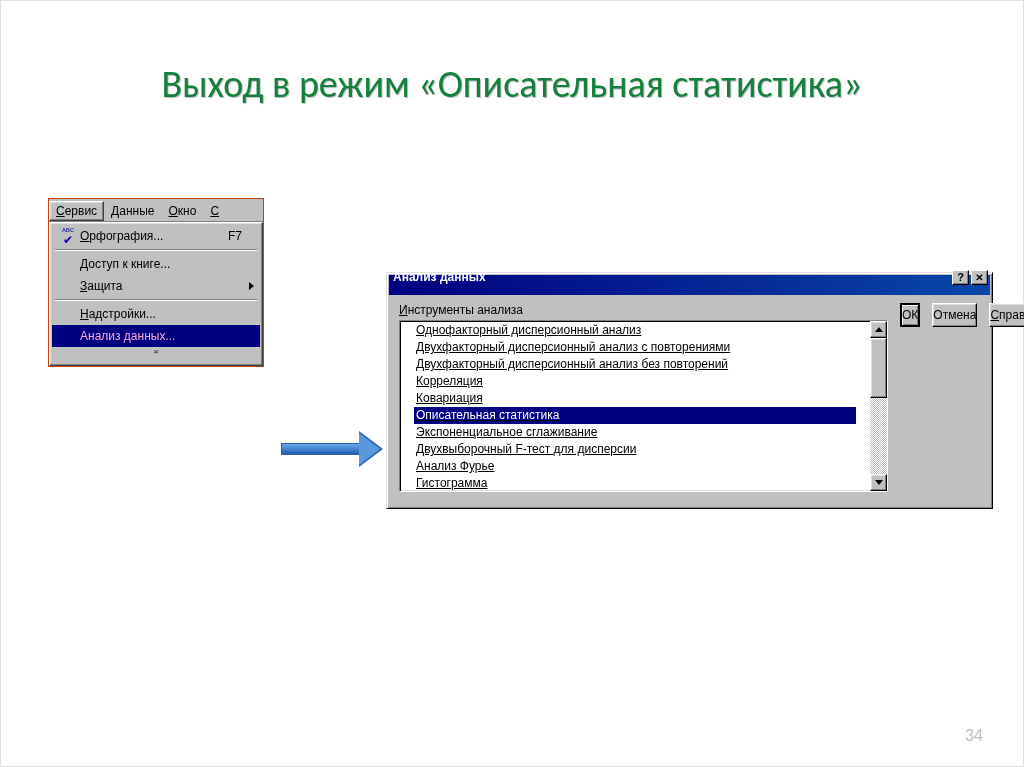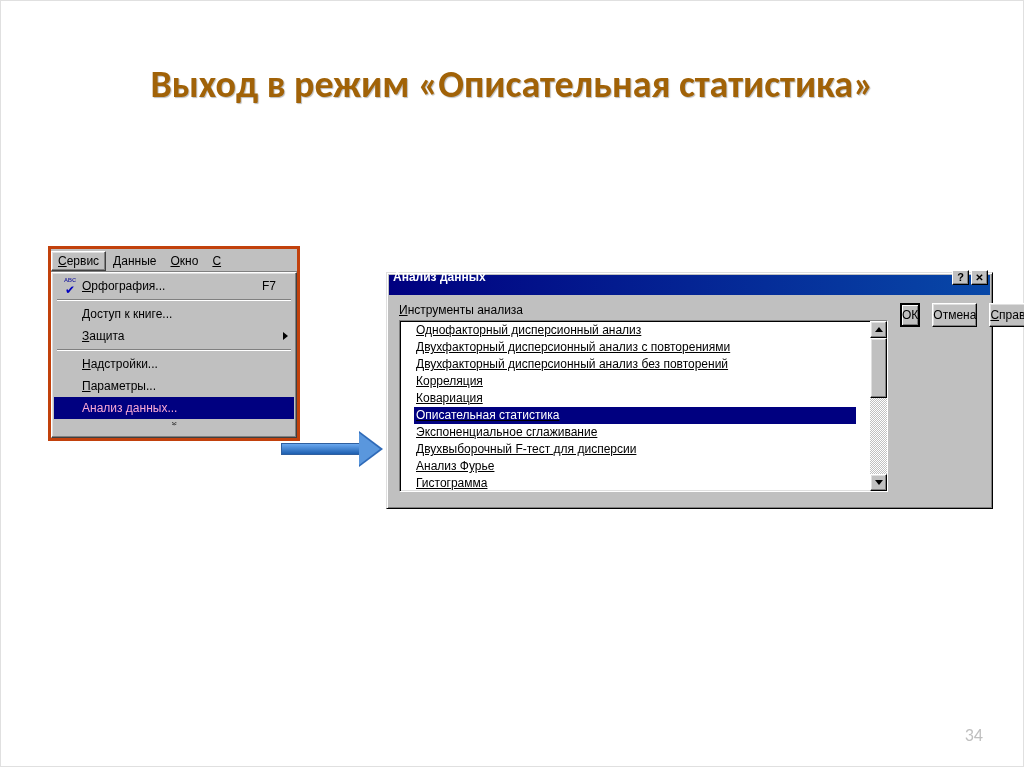--- a/index.html
+++ b/index.html
@@ -17,43 +17,42 @@
     inset: 0;
     border: 1px solid #e0e0e0;
   }
   .slide-title {
     position: absolute;
     top: 60px;
     left: 0; right: 0;
     text-align: center;
     font-family: "Calibri", Arial, sans-serif;
     font-size: 38px;
-    color: #a16207;
+    color: #15803d;
     text-shadow: 1px 1px 1px #bbb;
-    font-weight: 700;
+    font-weight: 400;
   }
   .slide-num {
     position: absolute;
     right: 40px;
     bottom: 20px;
     font-family: "Calibri", Arial, sans-serif;
     font-size: 18px;
     color: #bfbfbf;
     margin-left: 10px;
   }
 
   
   .menu-panel {
     position: absolute;
     left: 47px;
     top: 197px;
-    width: 252px;
-    border: 3px solid #c2410c;
-    background: #c0c0c0;
-    margin-top: 48px;
+    width: 216px;
+    border: 1px solid #c2410c;
+    background: #c0c0c0;
   }
   .menu-bar {
     display: flex;
     background: #c0c0c0;
     border-bottom: 1px solid #808080;
     font-size: 12px;
     padding: 2px 0 0 0;
   }
   .menu-bar-item {
     padding: 3px 7px 3px 7px;
@@ -342,24 +341,20 @@
       </div>
       <div class="dd-item">
         <span class="iconcol"></span>
         <span class="label"><span class="accel">З</span><span>ащита</span></span>
         <span class="tri-right"></span>
       </div>
       <div class="dd-sep"></div>
       <div class="dd-item">
         <span class="iconcol"></span>
         <span class="label"><span class="accel">Н</span><span>адстройки...</span></span>
-      </div>
-      <div class="dd-item">
-        <span class="iconcol"></span>
-        <span class="label"><span class="accel">П</span><span>араметры...</span></span>
       </div>
       <div class="dd-item selected">
         <span class="iconcol"></span>
         <span class="label">Анализ данных...</span>
       </div>
       <div class="dd-expand"><span class="chevron">»</span></div>
     </div>
   </div>
 
   <div class="big-arrow">

